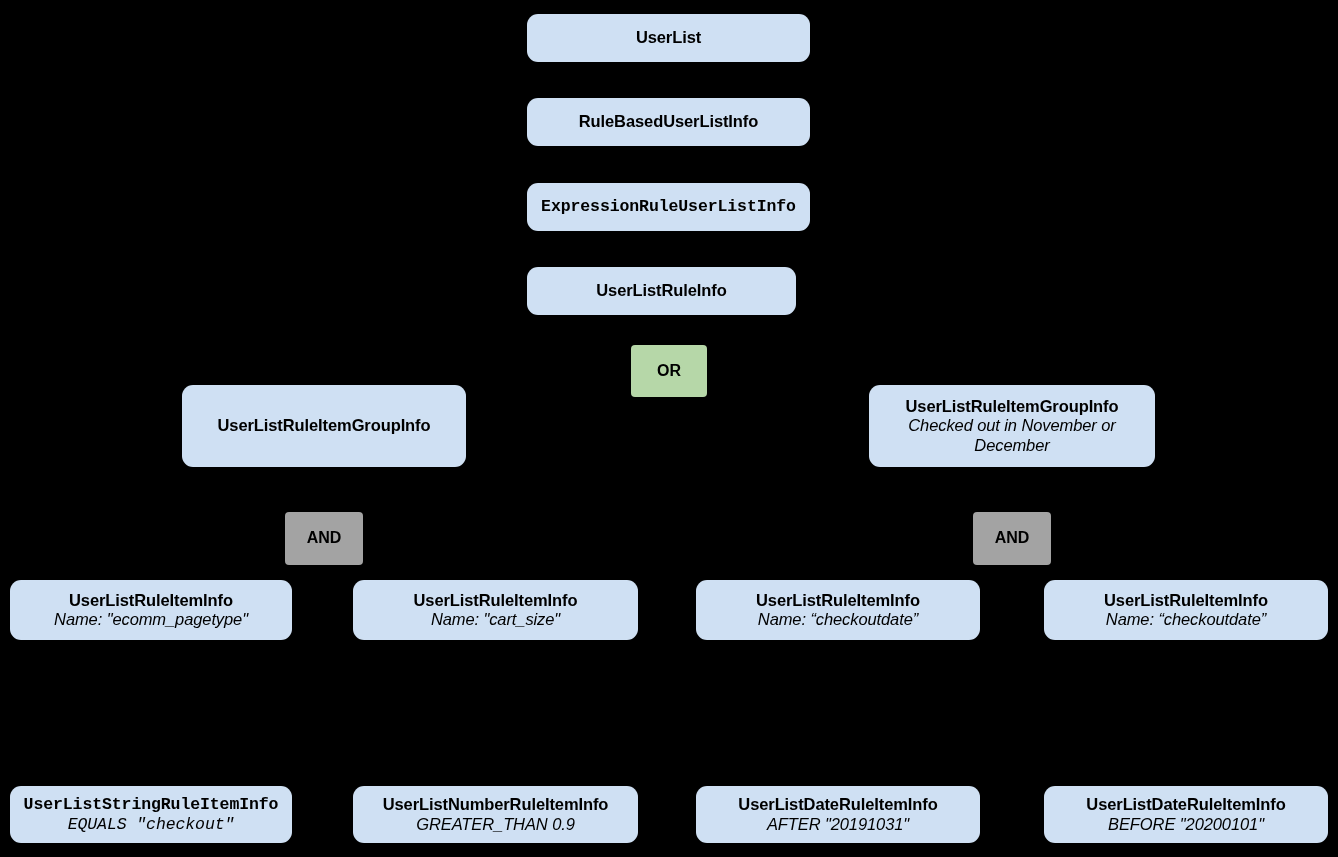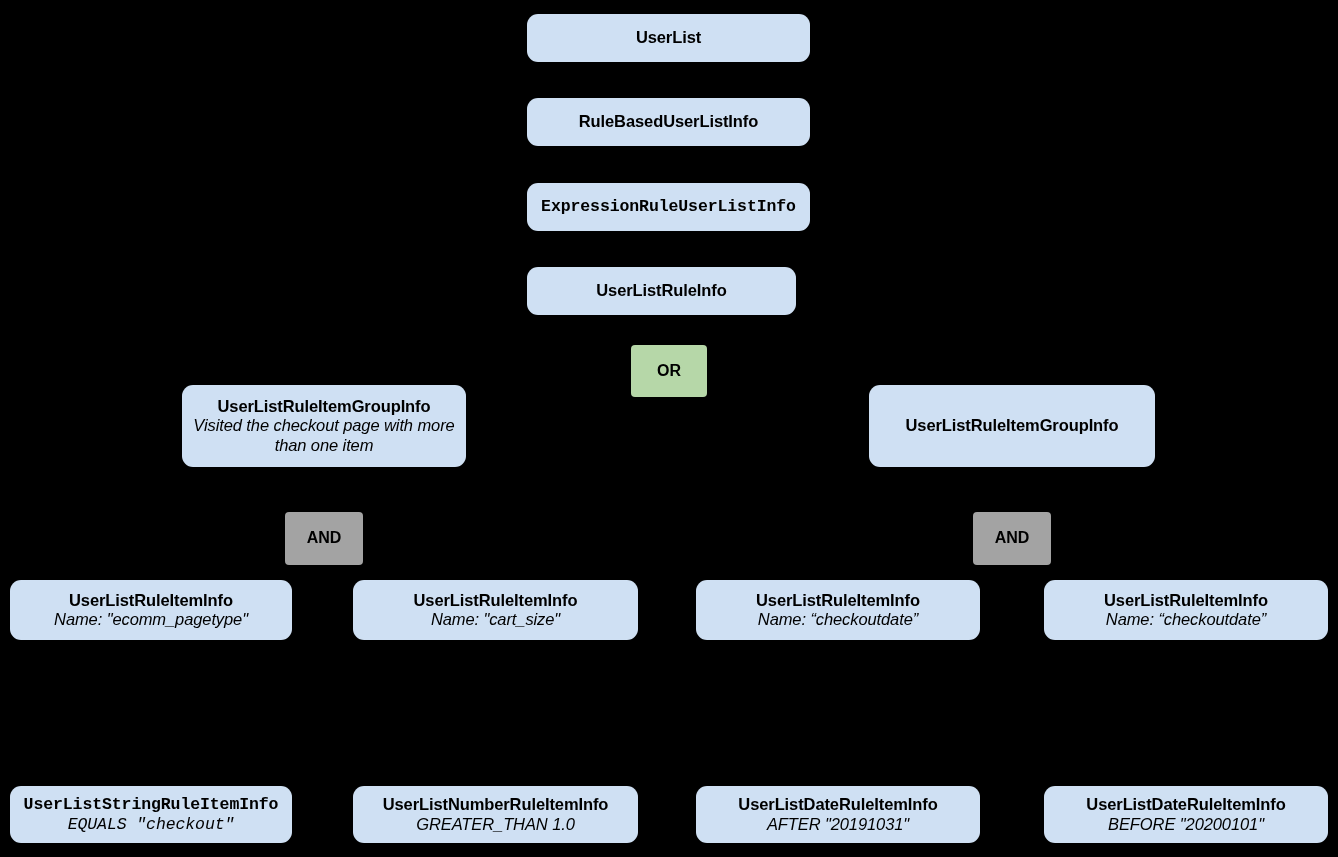--- a/index.html
+++ b/index.html
@@ -116,24 +116,24 @@
         <div class="title">ExpressionRuleUserListInfo</div>
       </div>
       <div class="node entity" style="left: 527px; top: 267px; width: 269px; height: 48px;">
         <div class="title">UserListRuleInfo</div>
       </div>
       <div class="node op op-or" style="left: 631px; top: 345px; width: 76px; height: 52px;">
         <div class="op-label">OR</div>
       </div>
       <div class="node entity" style="left: 182px; top: 385px; width: 284px; height: 82px;">
         <div class="title">UserListRuleItemGroupInfo</div>
-        <div class="subtitle">Visited the checkout page with more than one item</div>
       </div>
       <div class="node entity" style="left: 869px; top: 385px; width: 286px; height: 82px;">
         <div class="title">UserListRuleItemGroupInfo</div>
+        <div class="subtitle">Checked out in November or December</div>
       </div>
       <div class="node op op-and" style="left: 285px; top: 512px; width: 78px; height: 53px;">
         <div class="op-label">AND</div>
       </div>
       <div class="node op op-and" style="left: 973px; top: 512px; width: 78px; height: 53px;">
         <div class="op-label">AND</div>
       </div>
       <div class="node entity" style="left: 10px; top: 580px; width: 282px; height: 60px;">
         <div class="title">UserListRuleItemInfo</div>
         <div class="subtitle">Name: "ecomm_pagetype"</div>
@@ -149,21 +149,21 @@
       <div class="node entity" style="left: 1044px; top: 580px; width: 284px; height: 60px;">
         <div class="title">UserListRuleItemInfo</div>
         <div class="subtitle">Name: “checkoutdate”</div>
       </div>
       <div class="node entity" style="left: 10px; top: 786px; width: 282px; height: 57px; font-family: Liberation Mono, monospace;">
         <div class="title">UserListStringRuleItemInfo</div>
         <div class="subtitle">EQUALS "checkout"</div>
       </div>
       <div class="node entity" style="left: 353px; top: 786px; width: 285px; height: 57px;">
         <div class="title">UserListNumberRuleItemInfo</div>
-        <div class="subtitle">GREATER_THAN 1.0</div>
+        <div class="subtitle">GREATER_THAN 0.9</div>
       </div>
       <div class="node entity" style="left: 696px; top: 786px; width: 284px; height: 57px;">
         <div class="title">UserListDateRuleItemInfo</div>
         <div class="subtitle">AFTER "20191031"</div>
       </div>
       <div class="node entity" style="left: 1044px; top: 786px; width: 284px; height: 57px;">
         <div class="title">UserListDateRuleItemInfo</div>
         <div class="subtitle">BEFORE "20200101"</div>
       </div>
     </div>

